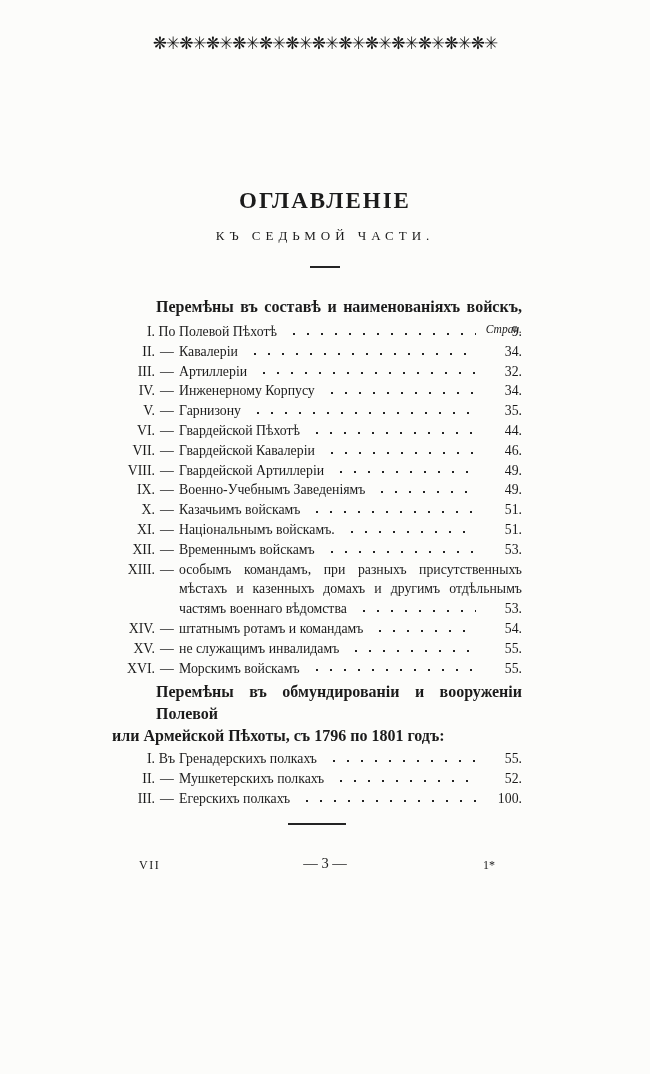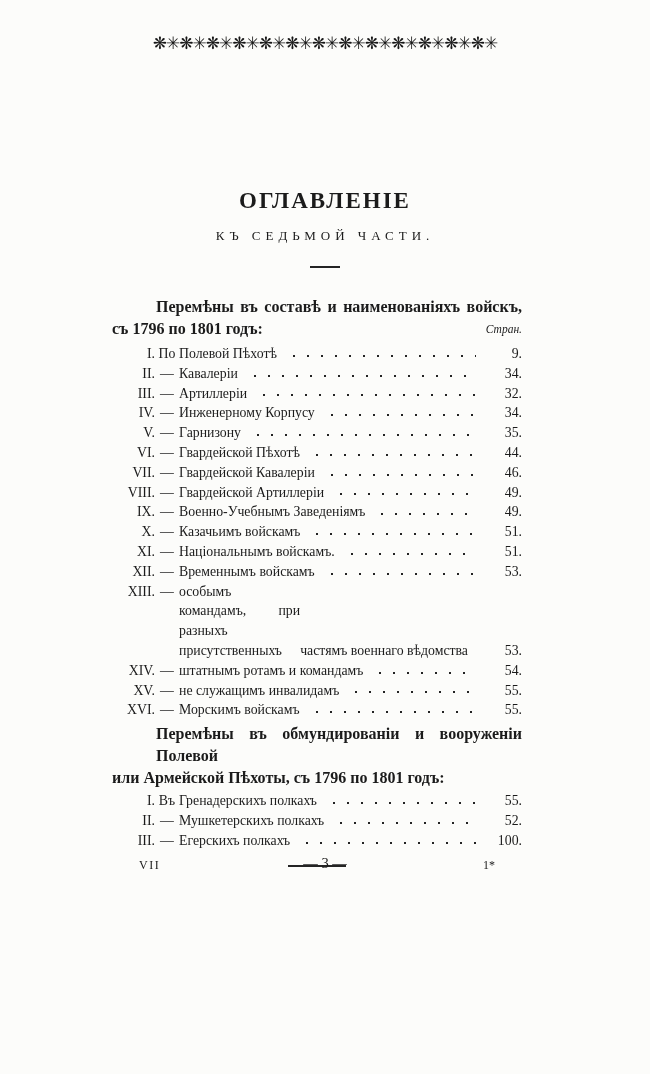--- a/index.html
+++ b/index.html
@@ -25,21 +25,21 @@
   .section+.section .list{margin-top:2px;}
   .row{display:flex;align-items:baseline;font-size:13.8px;line-height:19.8px;}
   .num{width:43px;text-align:right;flex:none;}
   .pre{width:24px;text-align:center;flex:none;}
   .lbl{white-space:nowrap;}
   .dots{flex:1;align-self:stretch;margin:0 6px 0 8px;
         background-image:radial-gradient(circle,#232323 1.2px,transparent 1.45px);
         background-size:14px 6px;background-repeat:repeat-x;
         background-position:left 2px bottom 5px;}
   .pagenum{width:40px;text-align:right;flex:none;}
-  .label-block{flex:1;display:flex;flex-direction:row;align-items:flex-end;}
+  .label-block{flex:1;display:flex;flex-direction:column;}
   .wrap{text-align:justify;text-align-last:justify;line-height:19.8px;}
   .last{display:flex;align-items:baseline;}
   .rule2{width:58px;height:2px;background:#242424;margin:14px auto 0 auto;}
   .footer-left{position:absolute;left:139px;top:858px;font-size:12px;letter-spacing:1.5px;}
   .footer-center{position:absolute;left:0;top:855px;width:100%;text-align:center;font-size:14.5px;}
   .footer-right{position:absolute;left:483px;top:858px;font-size:12px;}
 </style>
 </head>
 <body>
 
@@ -47,21 +47,20 @@
   <div class="ornament">❋✳❋✳❋✳❋✳❋✳❋✳❋✳❋✳❋✳❋✳❋✳❋✳❋✳</div>
   <div class="title">ОГЛАВЛЕНІЕ</div>
   <div class="subtitle">КЪ СЕДЬМОЙ ЧАСТИ.</div>
   <div class="rule1"></div>
 
   <div class="content">
     <div class="pages-label">Стран.</div>
     <div id="toc">
         <div class="section">
           <div class="h-line first just">Перемѣны въ составѣ и наименованіяхъ войскъ,</div>
-          <div class="h-line">съ 1796 по 1801 годъ:</div>
           <div class="list">
             <div class="row">
               <span class="num">I.</span>
               <span class="pre">По</span>
               <span class="lbl">Полевой Пѣхотѣ</span>
               <span class="dots"></span>
               <span class="pagenum">9.</span>
             </div>
             <div class="row">
               <span class="num">II.</span>
@@ -138,20 +137,21 @@
               <span class="pre">—</span>
               <span class="lbl">Временнымъ войскамъ</span>
               <span class="dots"></span>
               <span class="pagenum">53.</span>
             </div>
             <div class="row">
               <span class="num">XIII.</span>
               <span class="pre">—</span>
               <div class="label-block">
                 <div class="wrap just">особымъ командамъ, при разныхъ присутственныхъ</div>
+                <div class="wrap just">мѣстахъ и казенныхъ домахъ и другимъ отдѣльнымъ</div>
                 <div class="last">
                   <span class="lbl">частямъ военнаго вѣдомства</span>
                   <span class="dots"></span>
                   <span class="pagenum">53.</span>
                 </div>
               </div>
             </div>
             <div class="row">
               <span class="num">XIV.</span>
               <span class="pre">—</span>

